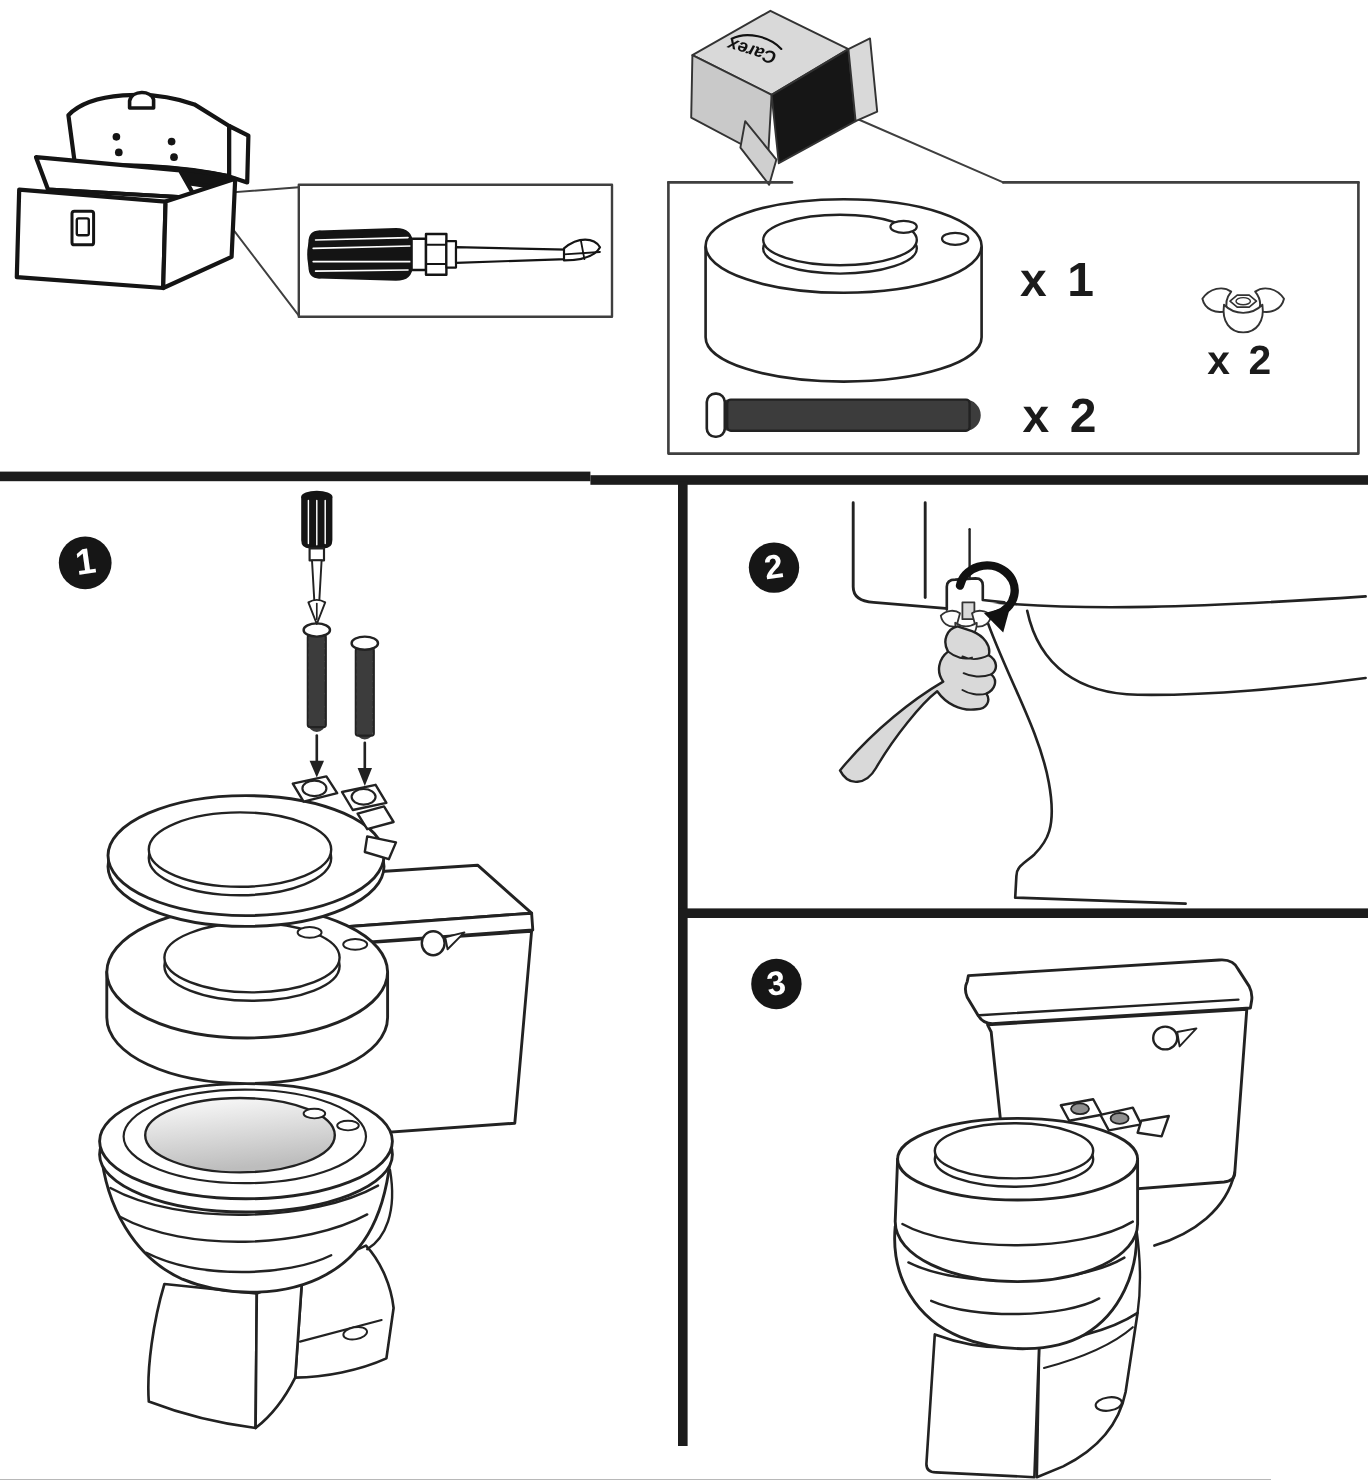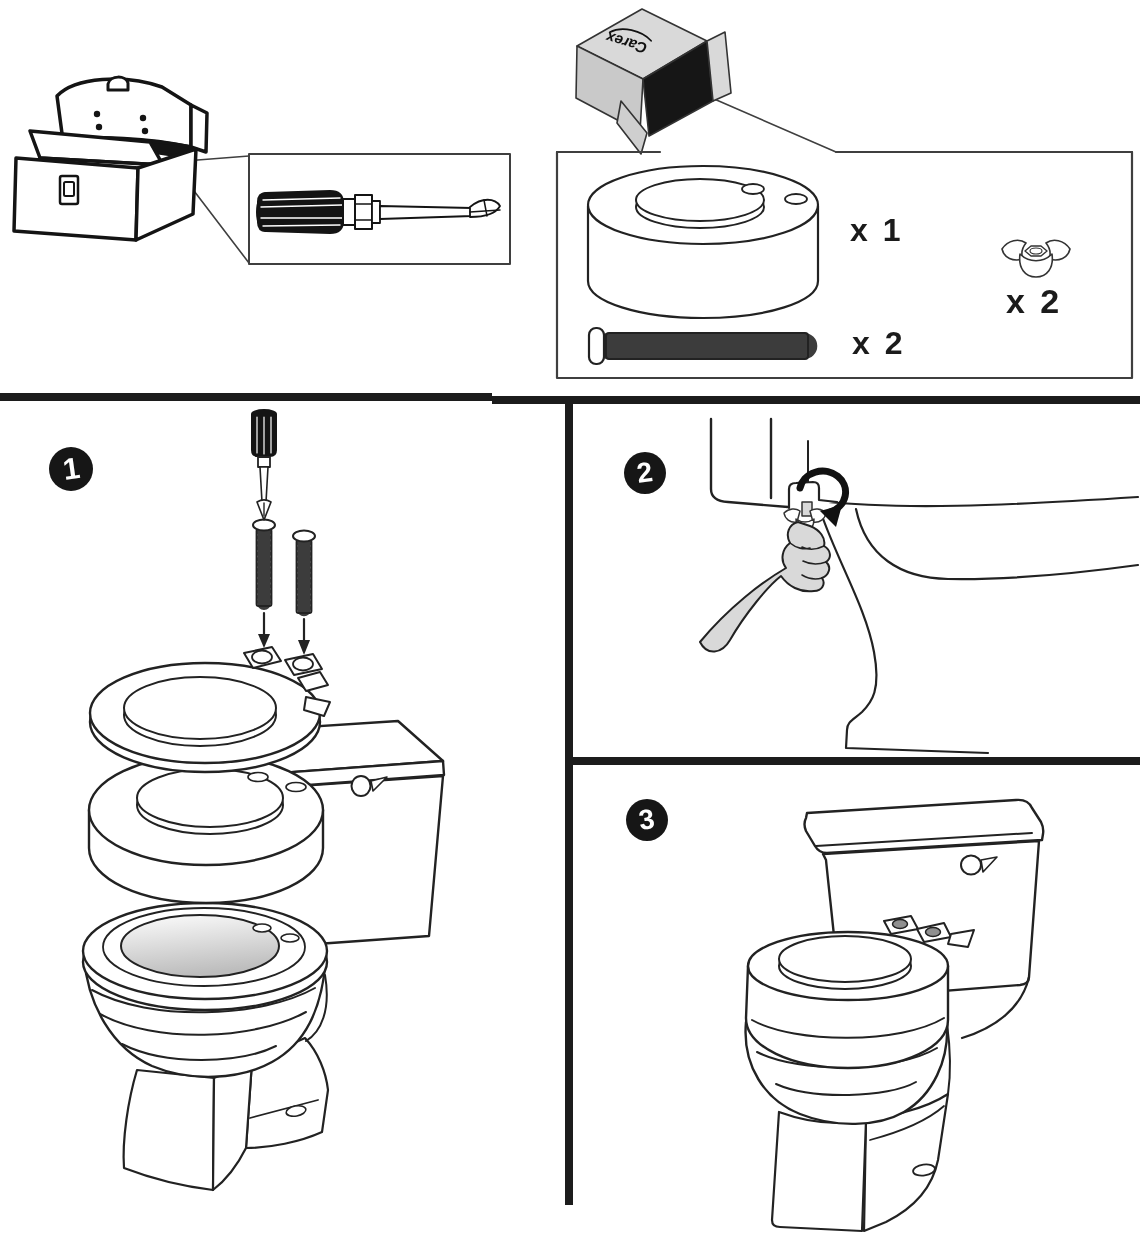--- a/index.html
+++ b/index.html
@@ -16,21 +16,21 @@
   .badge{
     position:absolute;background:#161616;border-radius:50%;
     color:#fff;display:flex;align-items:center;justify-content:center;
     font-weight:bold;
   }
   .badge span{display:block;transform:rotate(-8deg);}
   .qty{
     position:absolute;color:#1b1b1b;font-weight:bold;
     letter-spacing:3px;line-height:1;
   }
-  .qty-big{font-size:32px;}
+  .qty-big{font-size:40px;}
   .qty-small{font-size:34px;}
 </style>
 </head>
 <body>
 
 <div class="sheet">
 
   <svg width="1140" height="1233" viewBox="0 0 1140 1233">
     <defs>
       <linearGradient id="gradBowl" x1="0" y1="0" x2="0.25" y2="1">

